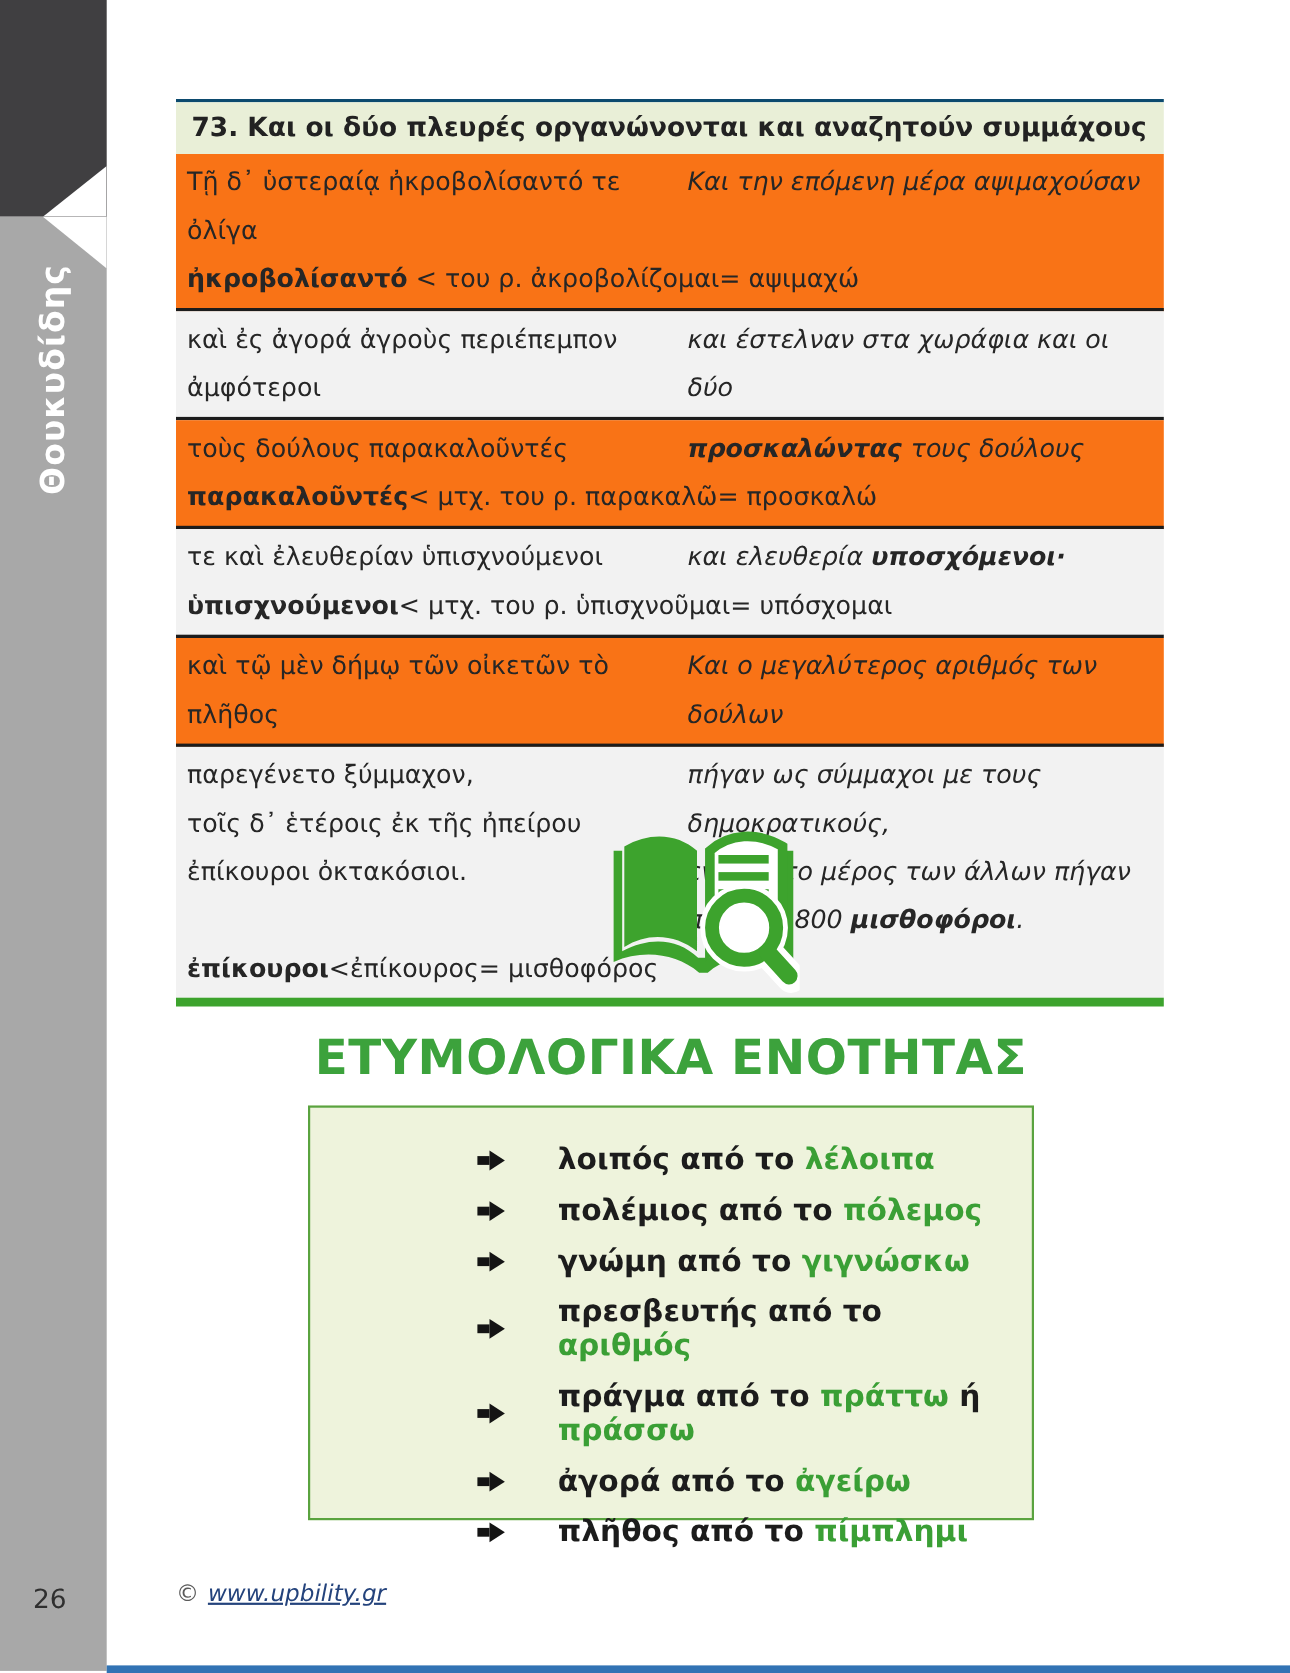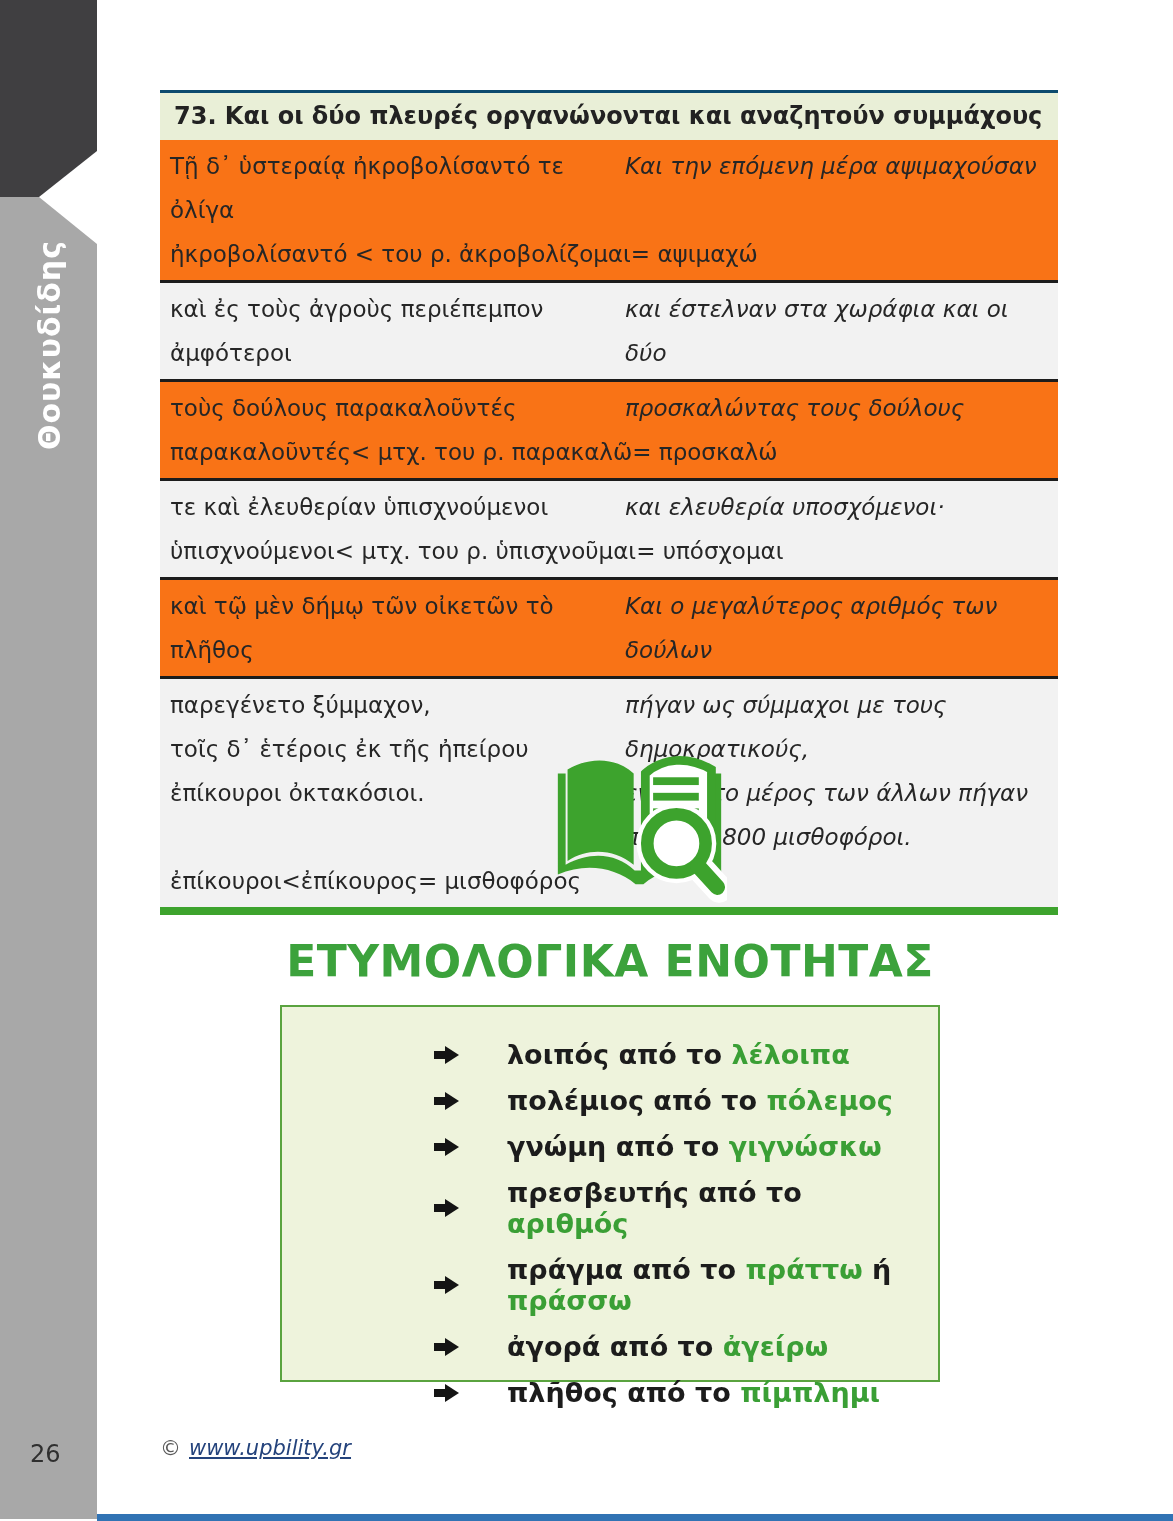--- a/index.html
+++ b/index.html
@@ -27,21 +27,21 @@
   .ttitle{background:#e9efd7;padding:9px 14px 10px 14px;font-size:24px;font-weight:bold;color:#222;}
   .trow{font-size:23px;line-height:44px;padding:4px 0 4px 0;}
   .trow.white{background:#f97316;}
   .trow.gray{background:#f2f2f2;}
   .trow{border-bottom:3px solid #1c1c1c;}
   .trow:last-child{border-bottom:none;}
   .pair{display:grid;grid-template-columns:465px 1fr;}
   .lcell,.note{padding-left:10px;}
   .rcell{font-style:italic;padding-right:6px;}
   .note{line-height:44px;white-space:nowrap;}
-  .b{font-weight:normal;}
+  .b{font-weight:bold;}
   .g{color:#3a9f35;}
   .green-divider{height:8px;background:#3da32d;}
 
   
   .icon-wrap{position:absolute;left:552px;top:738px;width:175px;height:168px;}
 
   
   .etym-heading{
     position:absolute;left:240px;top:936px;width:740px;text-align:center;
     color:#3ca23c;font-weight:bold;font-size:44px;letter-spacing:0.5px;
@@ -82,21 +82,21 @@
           </div>
           <div class="rcell">
             <div class="tline"><span>Και την επόμενη μέρα αψιμαχούσαν</span></div>
           </div>
         </div>
         <div class="note"><span class="b">ἠκροβολίσαντό</span><span> &lt; του ρ. ἀκροβολίζομαι= αψιμαχώ</span></div>
       </div>
       <div class="trow gray">
         <div class="pair">
           <div class="lcell">
-            <div class="tline"><span>καὶ ἐς τοὺς ἀγροὺς περιέπεμπον ἀμφότεροι</span></div>
+            <div class="tline"><span>καὶ ἐς ἀγορά ἀγροὺς περιέπεμπον ἀμφότεροι</span></div>
           </div>
           <div class="rcell">
             <div class="tline"><span>και έστελναν στα χωράφια και οι δύο</span></div>
           </div>
         </div>
       </div>
       <div class="trow white">
         <div class="pair">
           <div class="lcell">
             <div class="tline"><span>τοὺς δούλους παρακαλοῦντές</span></div>

